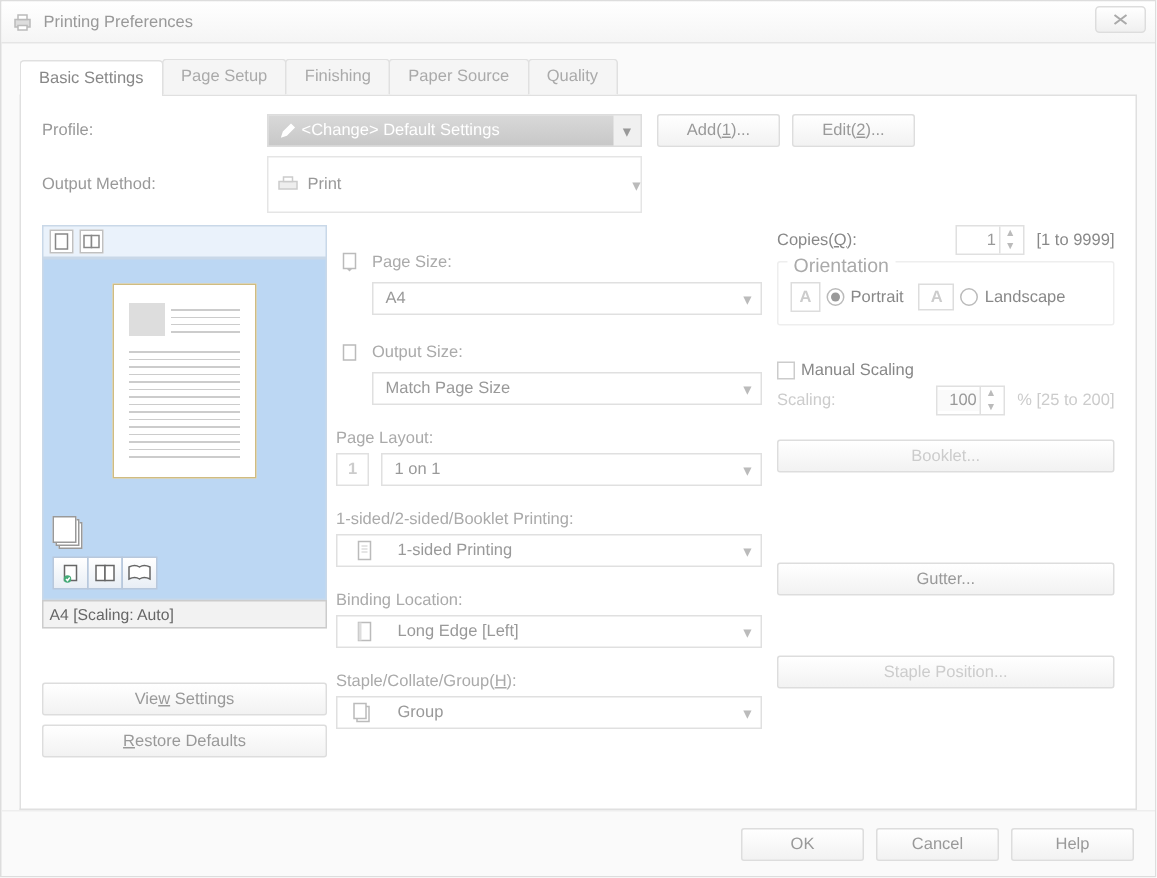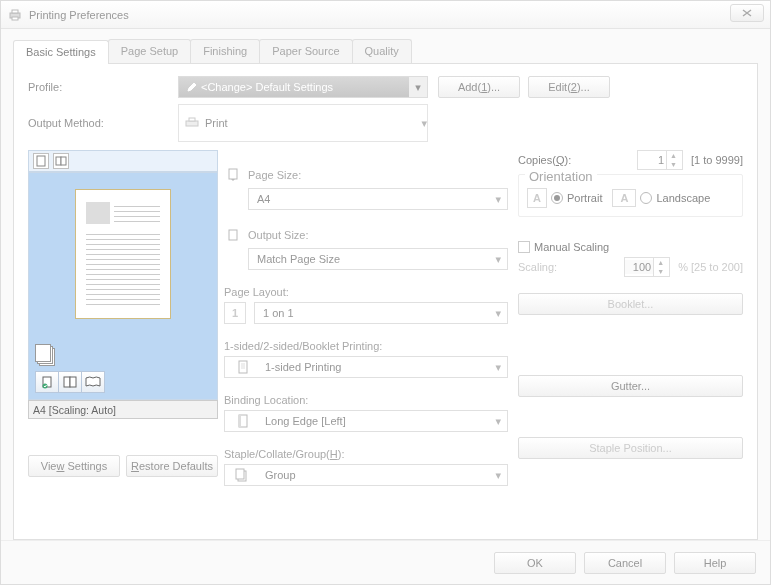--- a/index.html
+++ b/index.html
@@ -29,21 +29,21 @@
   .page { width: 96px; height: 130px; background: #fff; border: 1px solid #d0bc80; position: relative; }
   .page::before { content: ""; position: absolute; left: 10px; top: 12px; width: 24px; height: 22px; background: #ddd; }
   .page-lines { position: absolute; left: 10px; right: 10px; top: 40px; bottom: 10px; background: repeating-linear-gradient(#fff,#fff 4px,#ccc 4px,#ccc 5px); }
   .page-lines-top { position:absolute; left:38px; right:10px; top:12px; height:22px; background: repeating-linear-gradient(#fff,#fff 4px,#ccc 4px,#ccc 5px); }
   .paper-icons { position: absolute; left: 6px; bottom: 6px; display: flex; flex-direction: column; gap: 3px; }
   .stacked { position: relative; width: 22px; height: 24px; }
   .sheet { position: absolute; width: 16px; height: 18px; background: #fff; border: 1px solid #999; }
   .opt-row { display: flex; gap: 0; }
   .opt { width: 24px; height: 22px; border: 1px solid #b8c8dc; background: linear-gradient(#fff,#e8eef5); display: flex; align-items: center; justify-content: center; margin-right: -1px; }
   .status-strip { border: 1px solid #ccc; border-top: 1px solid #ccc; background: #f2f2f2; height: 19px; display: flex; align-items: center; padding-left: 4px; color: #666; font-size: 10.5px; }
-  .preview-btns { margin-top: 36px; display: flex; flex-direction: row; gap: 6px; }
+  .preview-btns { margin-top: 36px; display: flex; flex-direction: column; gap: 6px; }
   .wide-btn { width: 100%; height: 22px; border: 1px solid #ddd; background: linear-gradient(#fff,#f2f2f2); color: #999; border-radius: 2px; display: flex; align-items: center; justify-content: center; cursor: pointer; }
   .settings-col { flex: 1; display: flex; gap: 10px; }
   .left-settings { flex: 1; }
   .right-settings { width: 225px; }
   .setting-block { margin-bottom: 10px; margin-top: 16px; }
   .setting-label { display: flex; align-items: center; gap: 6px; color: #aaa; margin-bottom: 4px; }
   .mini-icon { width: 18px; height: 18px; display: flex; align-items: center; justify-content: center; color: #bbb; }
   .dropdown { height: 22px; border: 1px solid #e0e0e0; background: #fff; display: flex; align-items: center; padding: 0 8px; color: #999; position: relative; margin-left: 24px; text-align: center; }
   .dropdown .dd-arrow { position: absolute; right: 6px; color: #bbb; }
   .dropdown.with-icon { margin-left: 0; padding-left: 4px; gap: 8px; }

